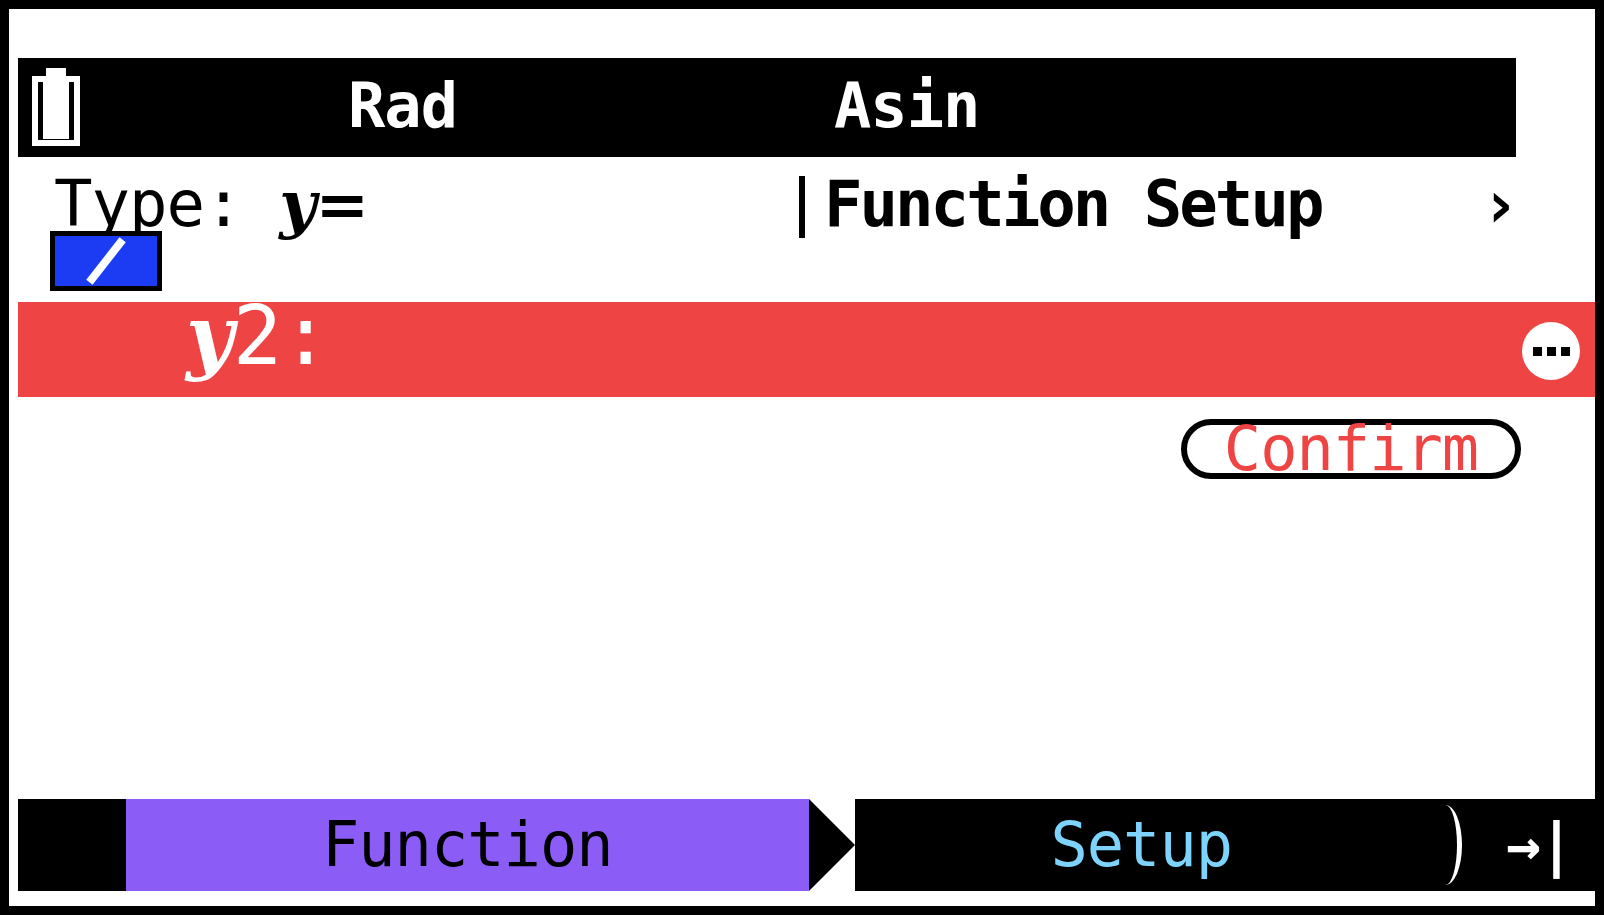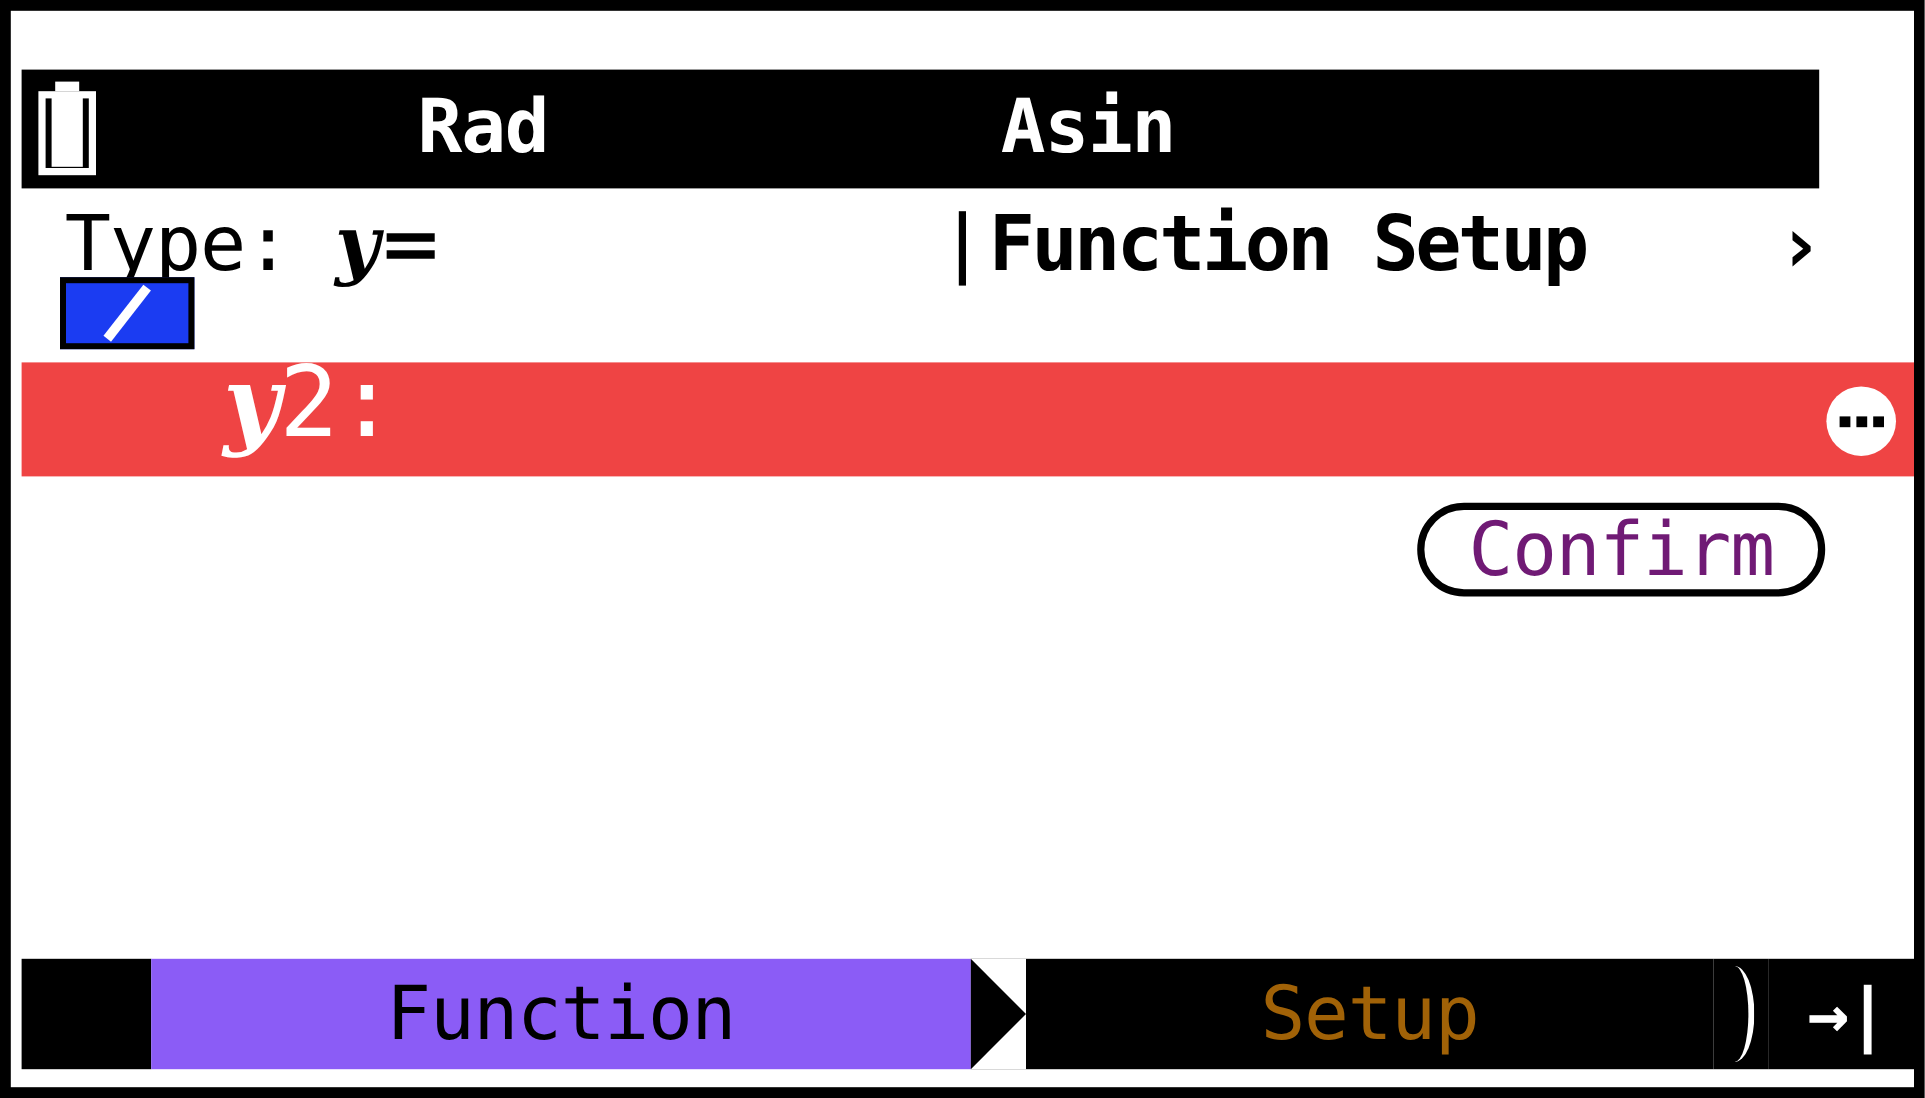--- a/index.html
+++ b/index.html
@@ -204,26 +204,26 @@
   }
   .more-icon i.d1 { left: 11px; }
   .more-icon i.d2 { left: 25px; }
   .more-icon i.d3 { left: 39px; }
 
   
   #confirm-button {
     position: absolute;
     right: 74px;
     top: 410px;
-    height: 78px;
+    height: 60px;
     min-width: 340px;
     border: 6px solid #000000;
     border-radius: 44px;
     background: #ffffff;
-    color: #701a75;
+    color: #ef4444;
     font-size: 62px;
     line-height: 66px;
     letter-spacing: -1px;
     text-align: center;
     padding: 0 26px;
     box-sizing: border-box;
     display: flex;
     align-items: center;
     justify-content: center;
   }
@@ -249,21 +249,21 @@
     align-items: center;
     justify-content: center;
     font-size: 62px;
     line-height: 66px;
     letter-spacing: -1px;
     white-space: nowrap;
     flex: 1 1 auto;
   }
   .tb-tab.inactive {
     background: #000000;
-    color: #a16207;
+    color: #7dd3fc;
   }
   .tb-tab.active {
     background: #8b5cf6;
     color: #000000;
   }
   
   .tb-wedge {
     flex: 0 0 auto;
     width: 46px;
     position: relative;

